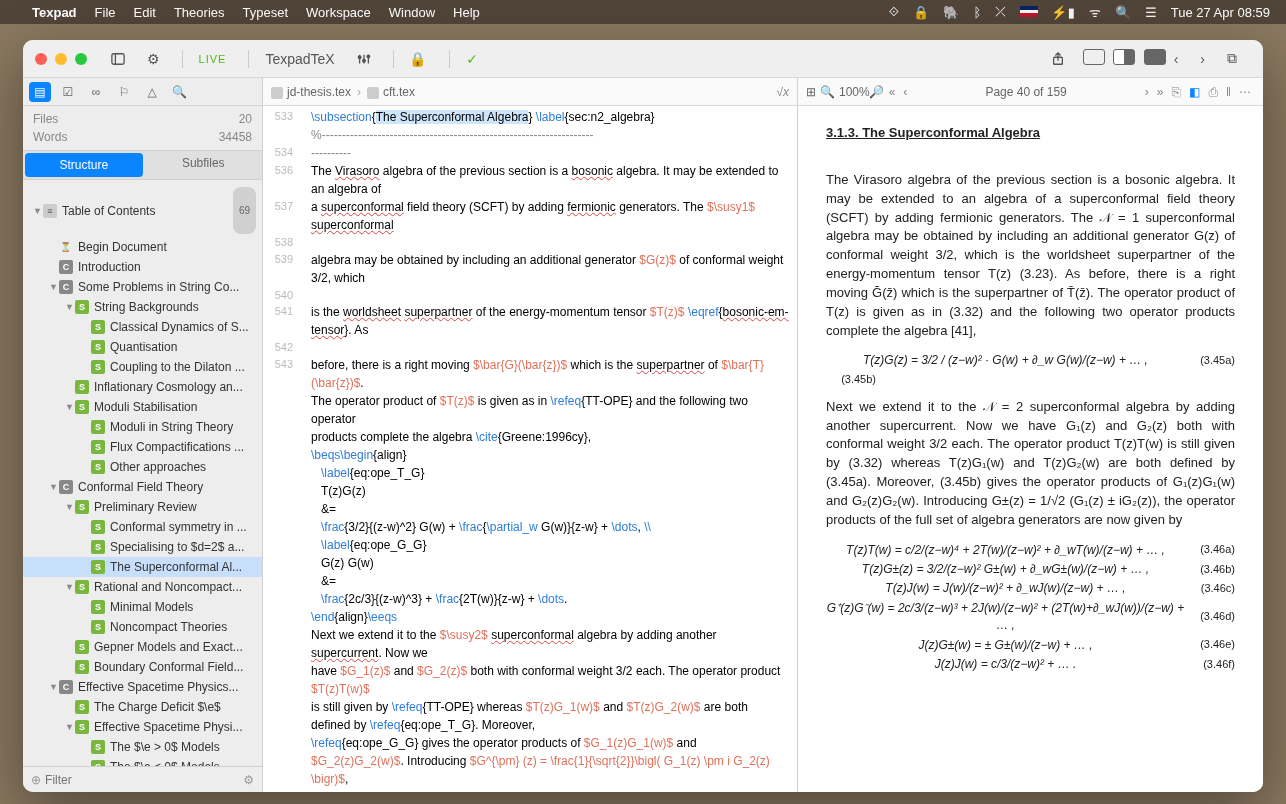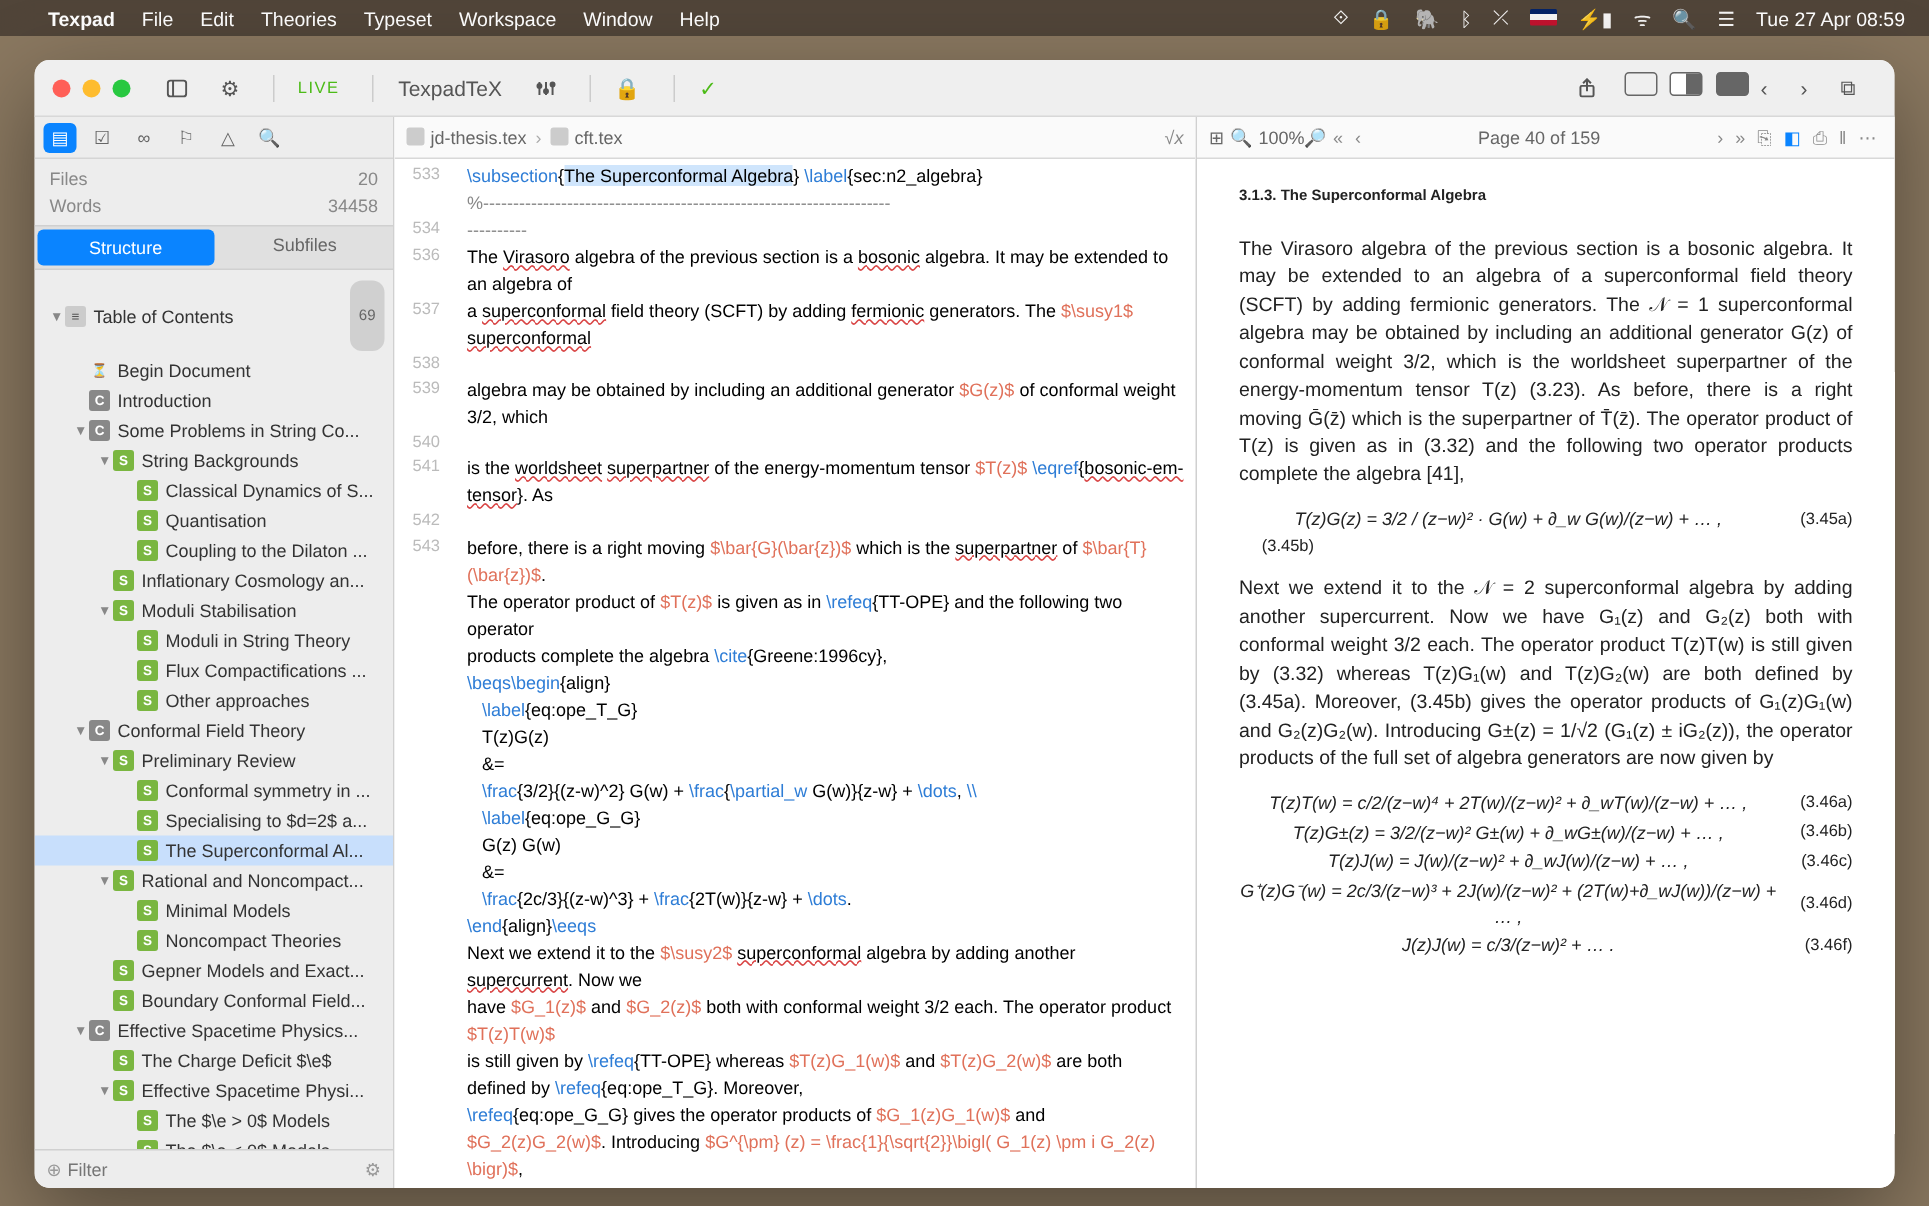--- a/index.html
+++ b/index.html
@@ -62,42 +62,42 @@
 .icon-s { background: #7ab640; color: #fff; }
 .outline-row.selected { background: #c8dffc; border-left: 3px solid #0a84ff; margin-left: -3px; }
 .outline-row .badge { margin-left: auto; background: #d0d0d0; border-radius: 8px; padding: 18px 6px; font-size: 10px; color: #666; }
 
 .filter-bar { height: 26px; border-top: 1px solid #d0d0d0; display: flex; align-items: center; padding: 0 8px; color: #999; font-size: 12px; }
 .filter-bar .gear { margin-left: auto; }
 
 
 .editor { flex: 1; display: flex; flex-direction: column; background: #fff; border-right: 1px solid #d0d0d0; overflow: hidden; }
 .editor-tabs { height: 28px; display: flex; align-items: center; padding: 0 8px; background: #fafafa; border-bottom: 1px solid #d8d8d8; font-size: 12px; color: #666; }
-.editor-tabs .crumb { display: flex; align-items: flex-start; }
+.editor-tabs .crumb { display: flex; align-items: flex-end; }
 .editor-tabs .crumb .fi { width: 12px; height: 12px; background: #ccc; border-radius: 2px; margin-right: 4px; display: inline-block; }
 .editor-tabs .sep2 { margin: 0 6px; color: #aaa; }
 .editor-tabs .spacer { flex: 1; }
 .editor-content { flex: 1; overflow-y: auto; font-family: Menlo, Monaco, monospace; font-size: 12px; line-height: 1.5; padding: 2px 0; }
 .code-line { display: flex; gap: 10px; }
 .gutter { width: 38px; text-align: right; padding-right: 8px; color: #bbb; font-size: 11px; flex-shrink: 0; user-select: none; }
 .code { flex: 1; white-space: pre-wrap; word-break: break-word; padding-right: 8px; }
 .cmd { color: #2e7dd6; }
 .spell { text-decoration: underline wavy #d94545; text-decoration-thickness: 1px; text-align: center; }
 .mathcmd { color: #e0715a; }
 .comment { color: #888; }
 .highlight { background: #cfe5fc; }
 
 
 .preview { width: 465px; display: flex; flex-direction: column; background: #fafafa; }
 .preview-tabs { height: 28px; display: flex; align-items: center; padding: 0 8px; background: #fafafa; border-bottom: 1px solid #d8d8d8; font-size: 12px; color: #666; }
 .preview-tabs .spacer { flex: 1; }
 .preview-tabs .zoom { margin: 0 4px; }
 .preview-tabs .nav-arrow { padding: 0 4px; color: #888; }
 .preview-body { flex: 1; background: #fff; padding: 18px 28px; overflow-y: auto; font-family: "Times New Roman", serif; font-size: 13px; color: #222; line-height: 1.45; }
-.preview-body h3 { font-size: 10px; font-weight: bold; margin-bottom: 18px; }
+.preview-body h3 { font-size: 13px; font-weight: bold; margin-bottom: 28px; text-decoration: underline; }
 .preview-body p { margin-bottom: 12px; text-align: justify; }
 .preview-body .eqblock { margin: 10px 0; }
 .preview-body .eq { display: flex; align-items: center; font-style: italic; font-size: 12px; margin: 2px 0; }
 .preview-body .eq .lhs { flex: 1; text-align: center; }
 .preview-body .eq .tag { width: 50px; text-align: right; font-style: normal; font-size: 11px; }
 
 svg.icn { width: 14px; height: 14px; fill: none; stroke: currentColor; stroke-width: 1.5; }
 </style>
 </head>
 <body>
@@ -538,20 +538,24 @@
             </div>
             <div class="eq">
               <span class="lhs">T(z)J(w) = J(w)/(z−w)² + ∂_wJ(w)/(z−w) + … ,</span>
               <span class="tag">(3.46c)</span>
             </div>
             <div class="eq">
               <span class="lhs">G⁺(z)G⁻(w) = 2c/3/(z−w)³ + 2J(w)/(z−w)² + (2T(w)+∂_wJ(w))/(z−w) + … ,</span>
               <span class="tag">(3.46d)</span>
             </div>
             <div class="eq">
+              <span class="lhs">J(z)G±(w) = ± G±(w)/(z−w) + … ,</span>
+              <span class="tag">(3.46e)</span>
+            </div>
+            <div class="eq">
               <span class="lhs">J(z)J(w) = c/3/(z−w)² + … .</span>
               <span class="tag">(3.46f)</span>
             </div>
           </div>
       </div>
     </div>
   </div>
 </div>
 
 </body></html>

